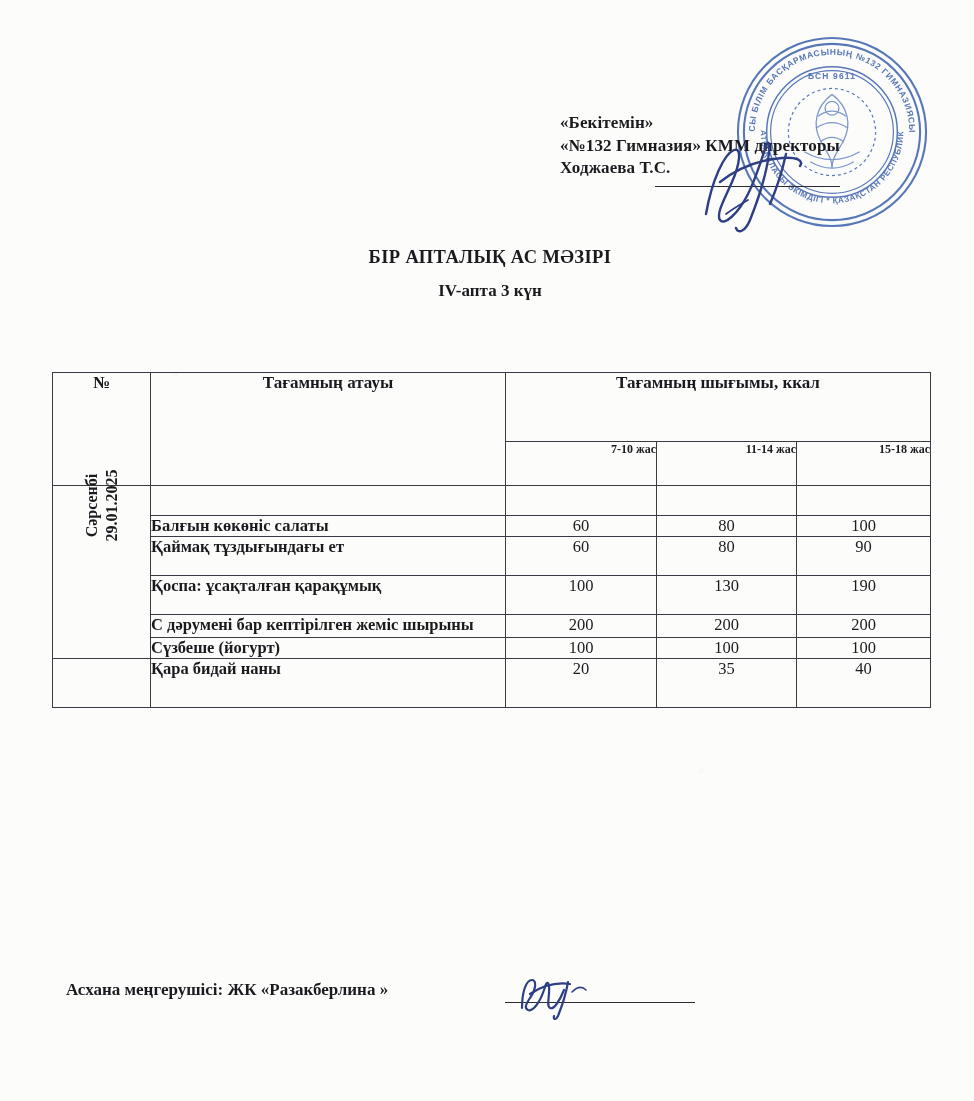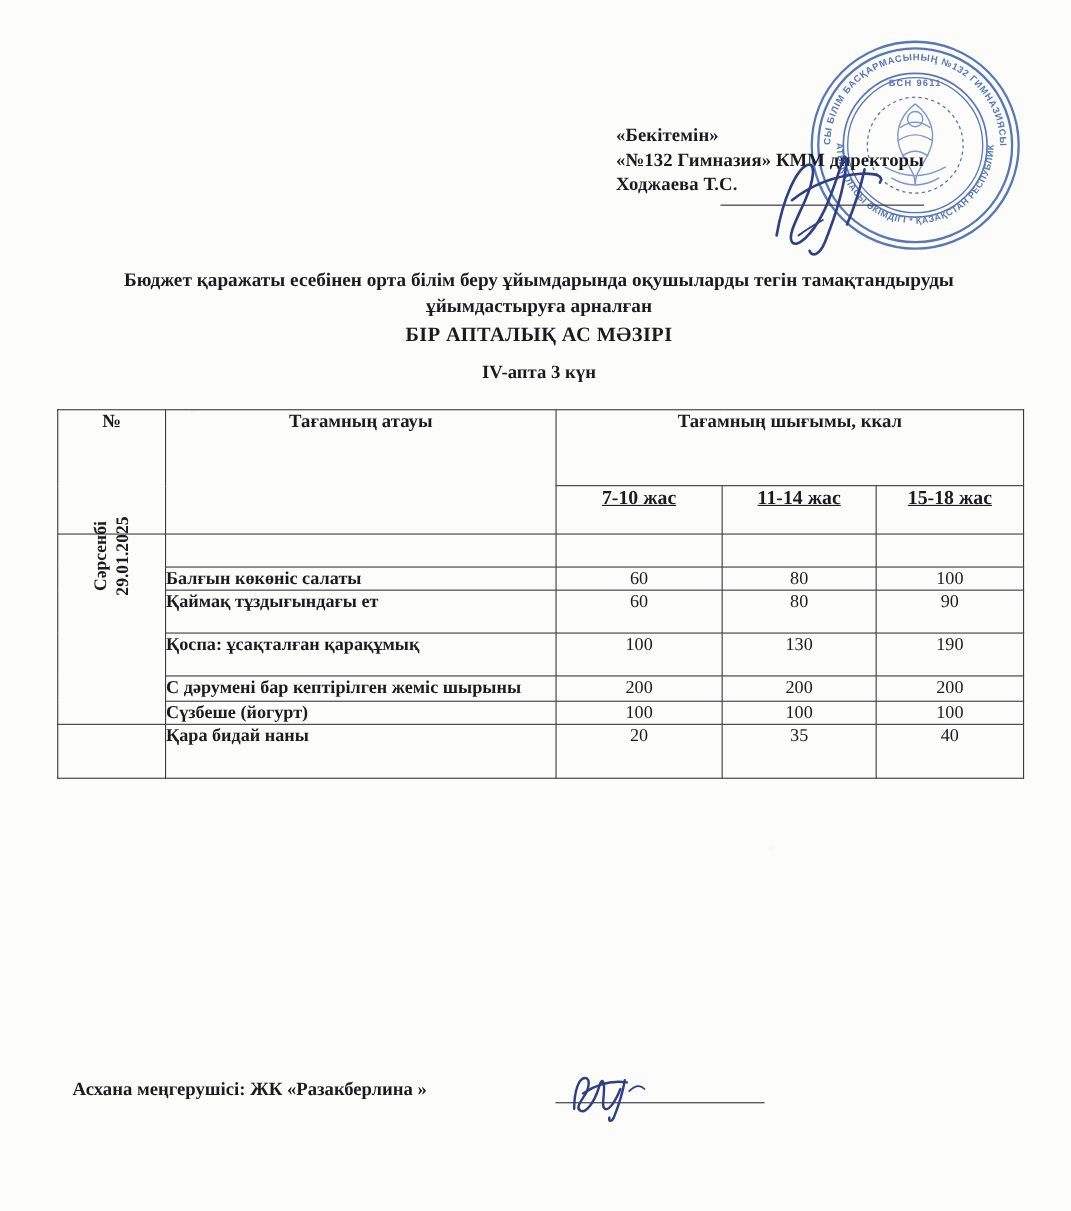--- a/index.html
+++ b/index.html
@@ -104,24 +104,23 @@
   .th-no, .th-name, .th-out {
     text-align: center;
     font-weight: bold;
     font-size: 17px;
     vertical-align: top;
   }
   .th-no    { padding-top: 7px; height: 113px; }
   .th-name  { padding-top: 9px; }
   .th-out   { padding-top: 9px; height: 60px; }
   .th-age {
-    text-align: center; font-weight: bold;
-    font-size: 18px; height: 38px;
+    text-align: right; font-weight: bold;
+    font-size: 12px; height: 38px;
     vertical-align: middle;
-    text-decoration: underline;
   }
 
   .day-cell {
     vertical-align: middle;
     text-align: center;
     position: relative;
   }
   .day-rot {
     transform: rotate(-90deg);
     white-space: nowrap;
@@ -229,21 +228,20 @@
                  C 34 98, 48 86, 58 66 C 66 50, 72 30, 76 18 C 78 12, 80 14, 79 24
                  C 77 44, 68 72, 60 92 C 55 104, 48 106, 46 100"></path>
         <path d="M30 54 C 48 40, 68 32, 92 30 C 106 29, 114 32, 110 38"></path>
         <path d="M96 26 C 92 44, 86 62, 80 76"></path>
         <path d="M58 72 q -14 8 -22 14" stroke-width="1.8"></path>
       </g>
     </svg>
   </div>
 
   <div class="doc-title">
-    <div class="t1">Бюджет қаражаты есебінен орта білім беру ұйымдарында оқушыларды тегін тамақтандыруды ұйымдастыруға арналған</div>
     <div class="t2">БІР АПТАЛЫҚ АС МӘЗІРІ</div>
     <div class="t3">IV-апта 3 күн</div>
   </div>
 
   <table class="menu-table">
     <colgroup>
       <col class="c-no">
         <col class="c-name">
         <col class="c-a1">
         <col class="c-a2">

